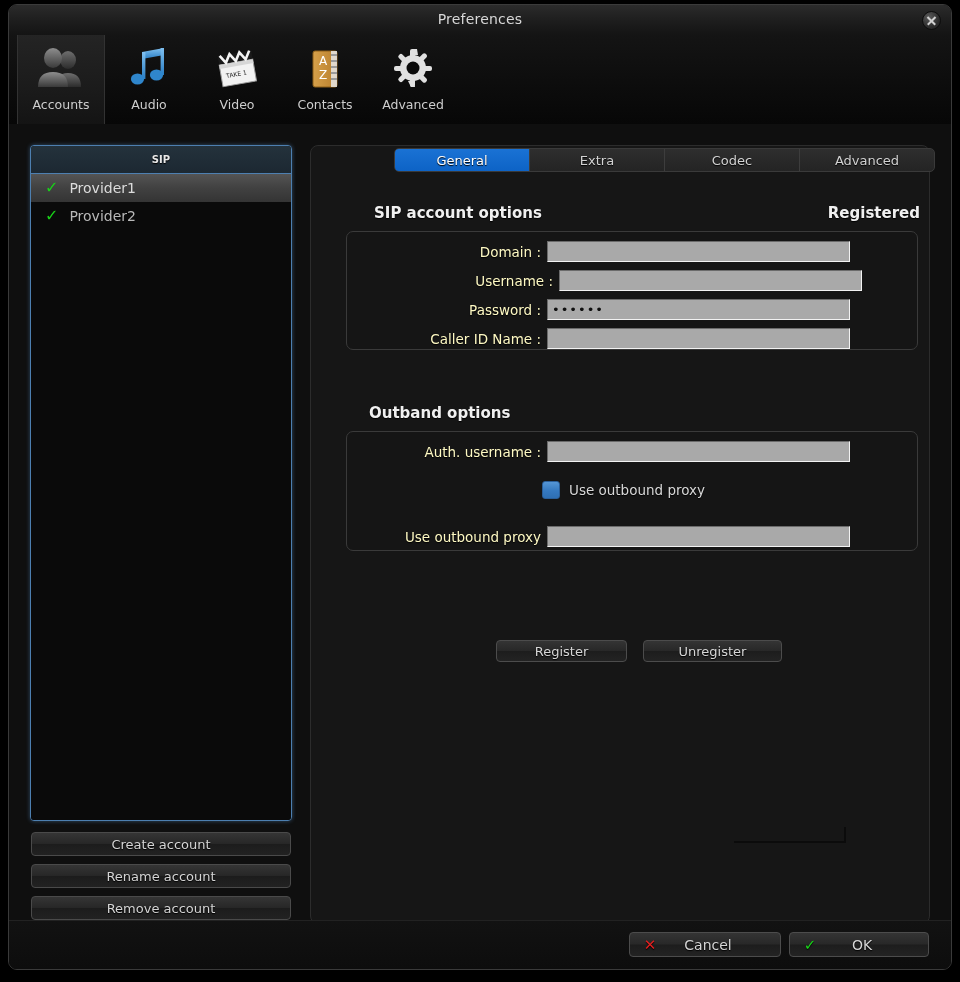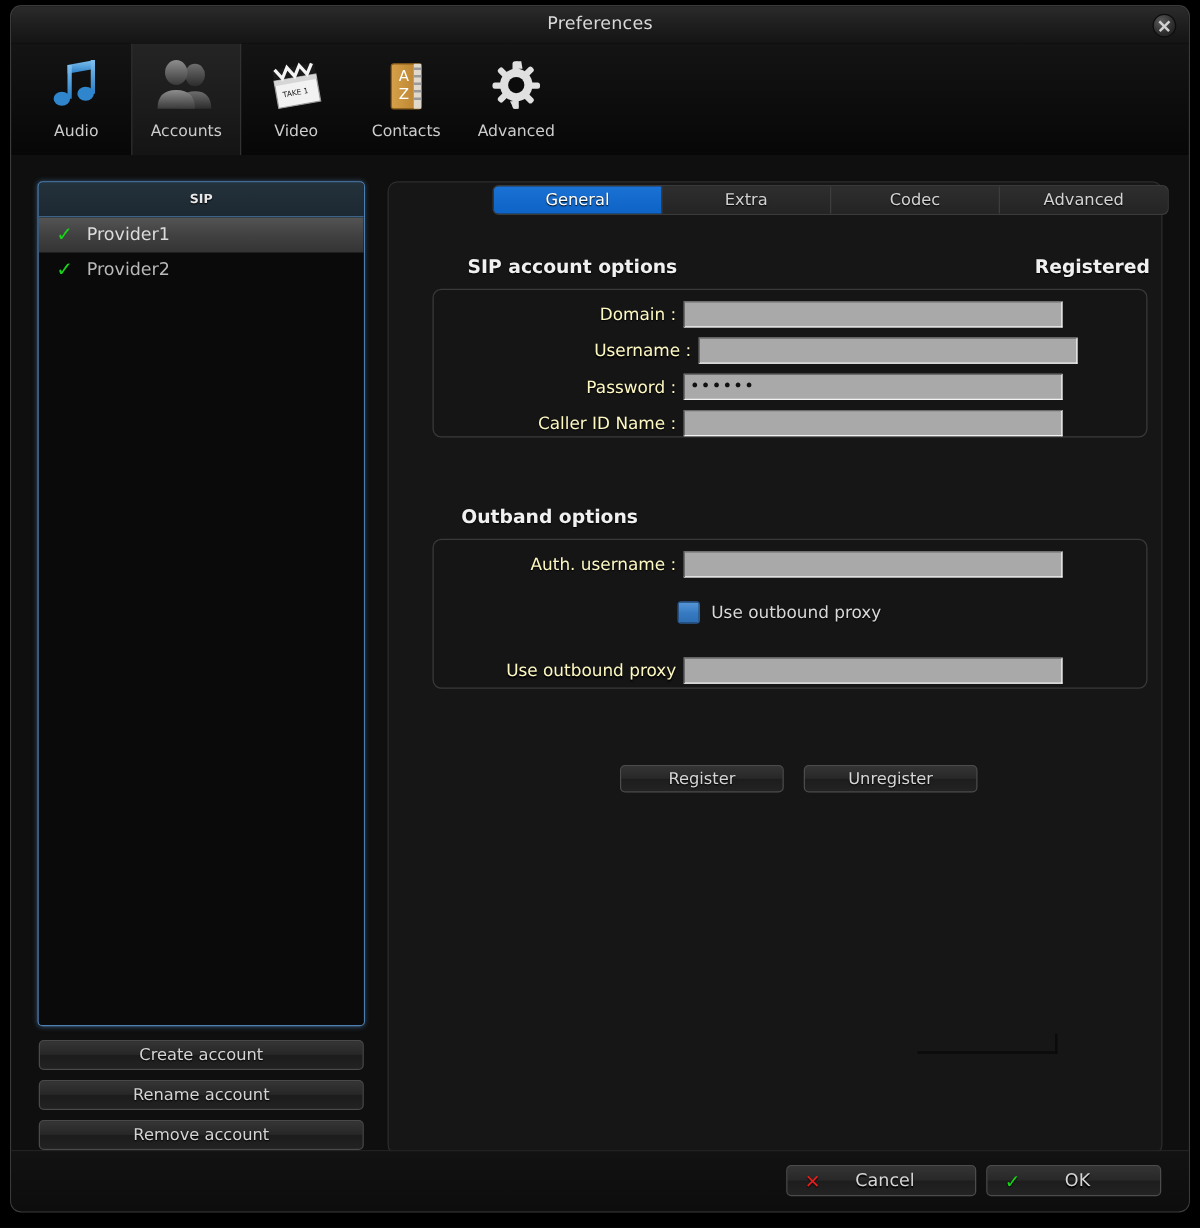--- a/index.html
+++ b/index.html
@@ -323,20 +323,21 @@
     height: 22px;
     background: linear-gradient(to bottom, #343434 0%, #282828 48%, #1d1d1d 52%, #232323 100%);
     border: 1px solid #4c4c4c;
     border-radius: 4px;
     box-sizing: border-box;
     color: #d6d6d6;
     font-size: 13px;
     font-family: "DejaVu Sans", "Liberation Sans", sans-serif;
     cursor: pointer;
     text-shadow: 0 1px 1px #000;
+    margin-top: 28px;
   }
 
   .ghost-box {
     position: absolute;
     left: 725px;
     top: 703px;
     width: 110px;
     height: 14px;
     border-bottom: 2px solid #0b0b0b;
     border-right: 2px solid #0b0b0b;
@@ -387,39 +388,20 @@
 <div id="app">
   <div class="window">
 
     <div class="titlebar">
       <div class="title-text">Preferences</div>
       <div class="close-btn"></div>
     </div>
 
     <div class="toolbar">
       <div class="tb-items">
-
-        <div class="tb-item">
-          <div class="tb-icon">
-            <svg width="46" height="44" viewBox="0 0 46 44">
-              <defs>
-                <linearGradient id="gNote" x1="0" y1="0" x2="0" y2="1">
-                  <stop offset="0" stop-color="#7fc0f0"></stop>
-                    <stop offset="1" stop-color="#2a7ec4"></stop>
-                </linearGradient>
-              </defs>
-              <path d="M16 6 L38 2 L38 9 L16 13 Z" fill="url(#gNote)"></path>
-              <rect x="16" y="6" width="3.4" height="27" fill="url(#gNote)"></rect>
-              <rect x="34.6" y="2" width="3.4" height="27" fill="url(#gNote)"></rect>
-              <ellipse cx="11.5" cy="33" rx="6.6" ry="5.6" fill="#2f86cc"></ellipse>
-              <ellipse cx="30.5" cy="29" rx="6.6" ry="5.6" fill="#2f86cc"></ellipse>
-            </svg>
-          </div>
-          <div class="tb-label">Audio</div>
-        </div>
 
         <div class="tb-item selected">
           <div class="tb-icon">
             <svg width="52" height="44" viewBox="0 0 52 44">
               <defs>
                 <linearGradient id="gPeopleA" x1="0" y1="0" x2="0" y2="1">
                   <stop offset="0" stop-color="#8e8e8e"></stop>
                     <stop offset="1" stop-color="#3a3a3a"></stop>
                 </linearGradient>
                 <linearGradient id="gPeopleB" x1="0" y1="0" x2="0" y2="1">
@@ -427,20 +409,39 @@
                     <stop offset="1" stop-color="#2c2c2c"></stop>
                 </linearGradient>
               </defs>
               <ellipse cx="33" cy="14" rx="8" ry="9" fill="url(#gPeopleB)"></ellipse>
               <path d="M20 41 q0-14 13-14 q13 0 13 14 z" fill="url(#gPeopleB)"></path>
               <ellipse cx="18" cy="12" rx="9" ry="10" fill="url(#gPeopleA)"></ellipse>
               <path d="M3 41 q0-15 15-15 q15 0 15 15 z" fill="url(#gPeopleA)"></path>
             </svg>
           </div>
           <div class="tb-label">Accounts</div>
+        </div>
+
+        <div class="tb-item">
+          <div class="tb-icon">
+            <svg width="46" height="44" viewBox="0 0 46 44">
+              <defs>
+                <linearGradient id="gNote" x1="0" y1="0" x2="0" y2="1">
+                  <stop offset="0" stop-color="#7fc0f0"></stop>
+                    <stop offset="1" stop-color="#2a7ec4"></stop>
+                </linearGradient>
+              </defs>
+              <path d="M16 6 L38 2 L38 9 L16 13 Z" fill="url(#gNote)"></path>
+              <rect x="16" y="6" width="3.4" height="27" fill="url(#gNote)"></rect>
+              <rect x="34.6" y="2" width="3.4" height="27" fill="url(#gNote)"></rect>
+              <ellipse cx="11.5" cy="33" rx="6.6" ry="5.6" fill="#2f86cc"></ellipse>
+              <ellipse cx="30.5" cy="29" rx="6.6" ry="5.6" fill="#2f86cc"></ellipse>
+            </svg>
+          </div>
+          <div class="tb-label">Audio</div>
         </div>
 
         <div class="tb-item">
           <div class="tb-icon">
             <svg width="48" height="44" viewBox="0 0 48 44">
               <g transform="rotate(-10 24 22)">
                 <rect x="7" y="16" width="34" height="22" fill="#f2f2f2" stroke="#9a9a9a"></rect>
                 <rect x="7" y="16" width="34" height="4" fill="#d6d6d6"></rect>
                 <text x="12" y="30" font-size="6" fill="#222" font-family="DejaVu Sans, sans-serif">TAKE 1</text>
                 <rect x="7" y="7" width="34" height="8" fill="#1a1a1a"></rect>

